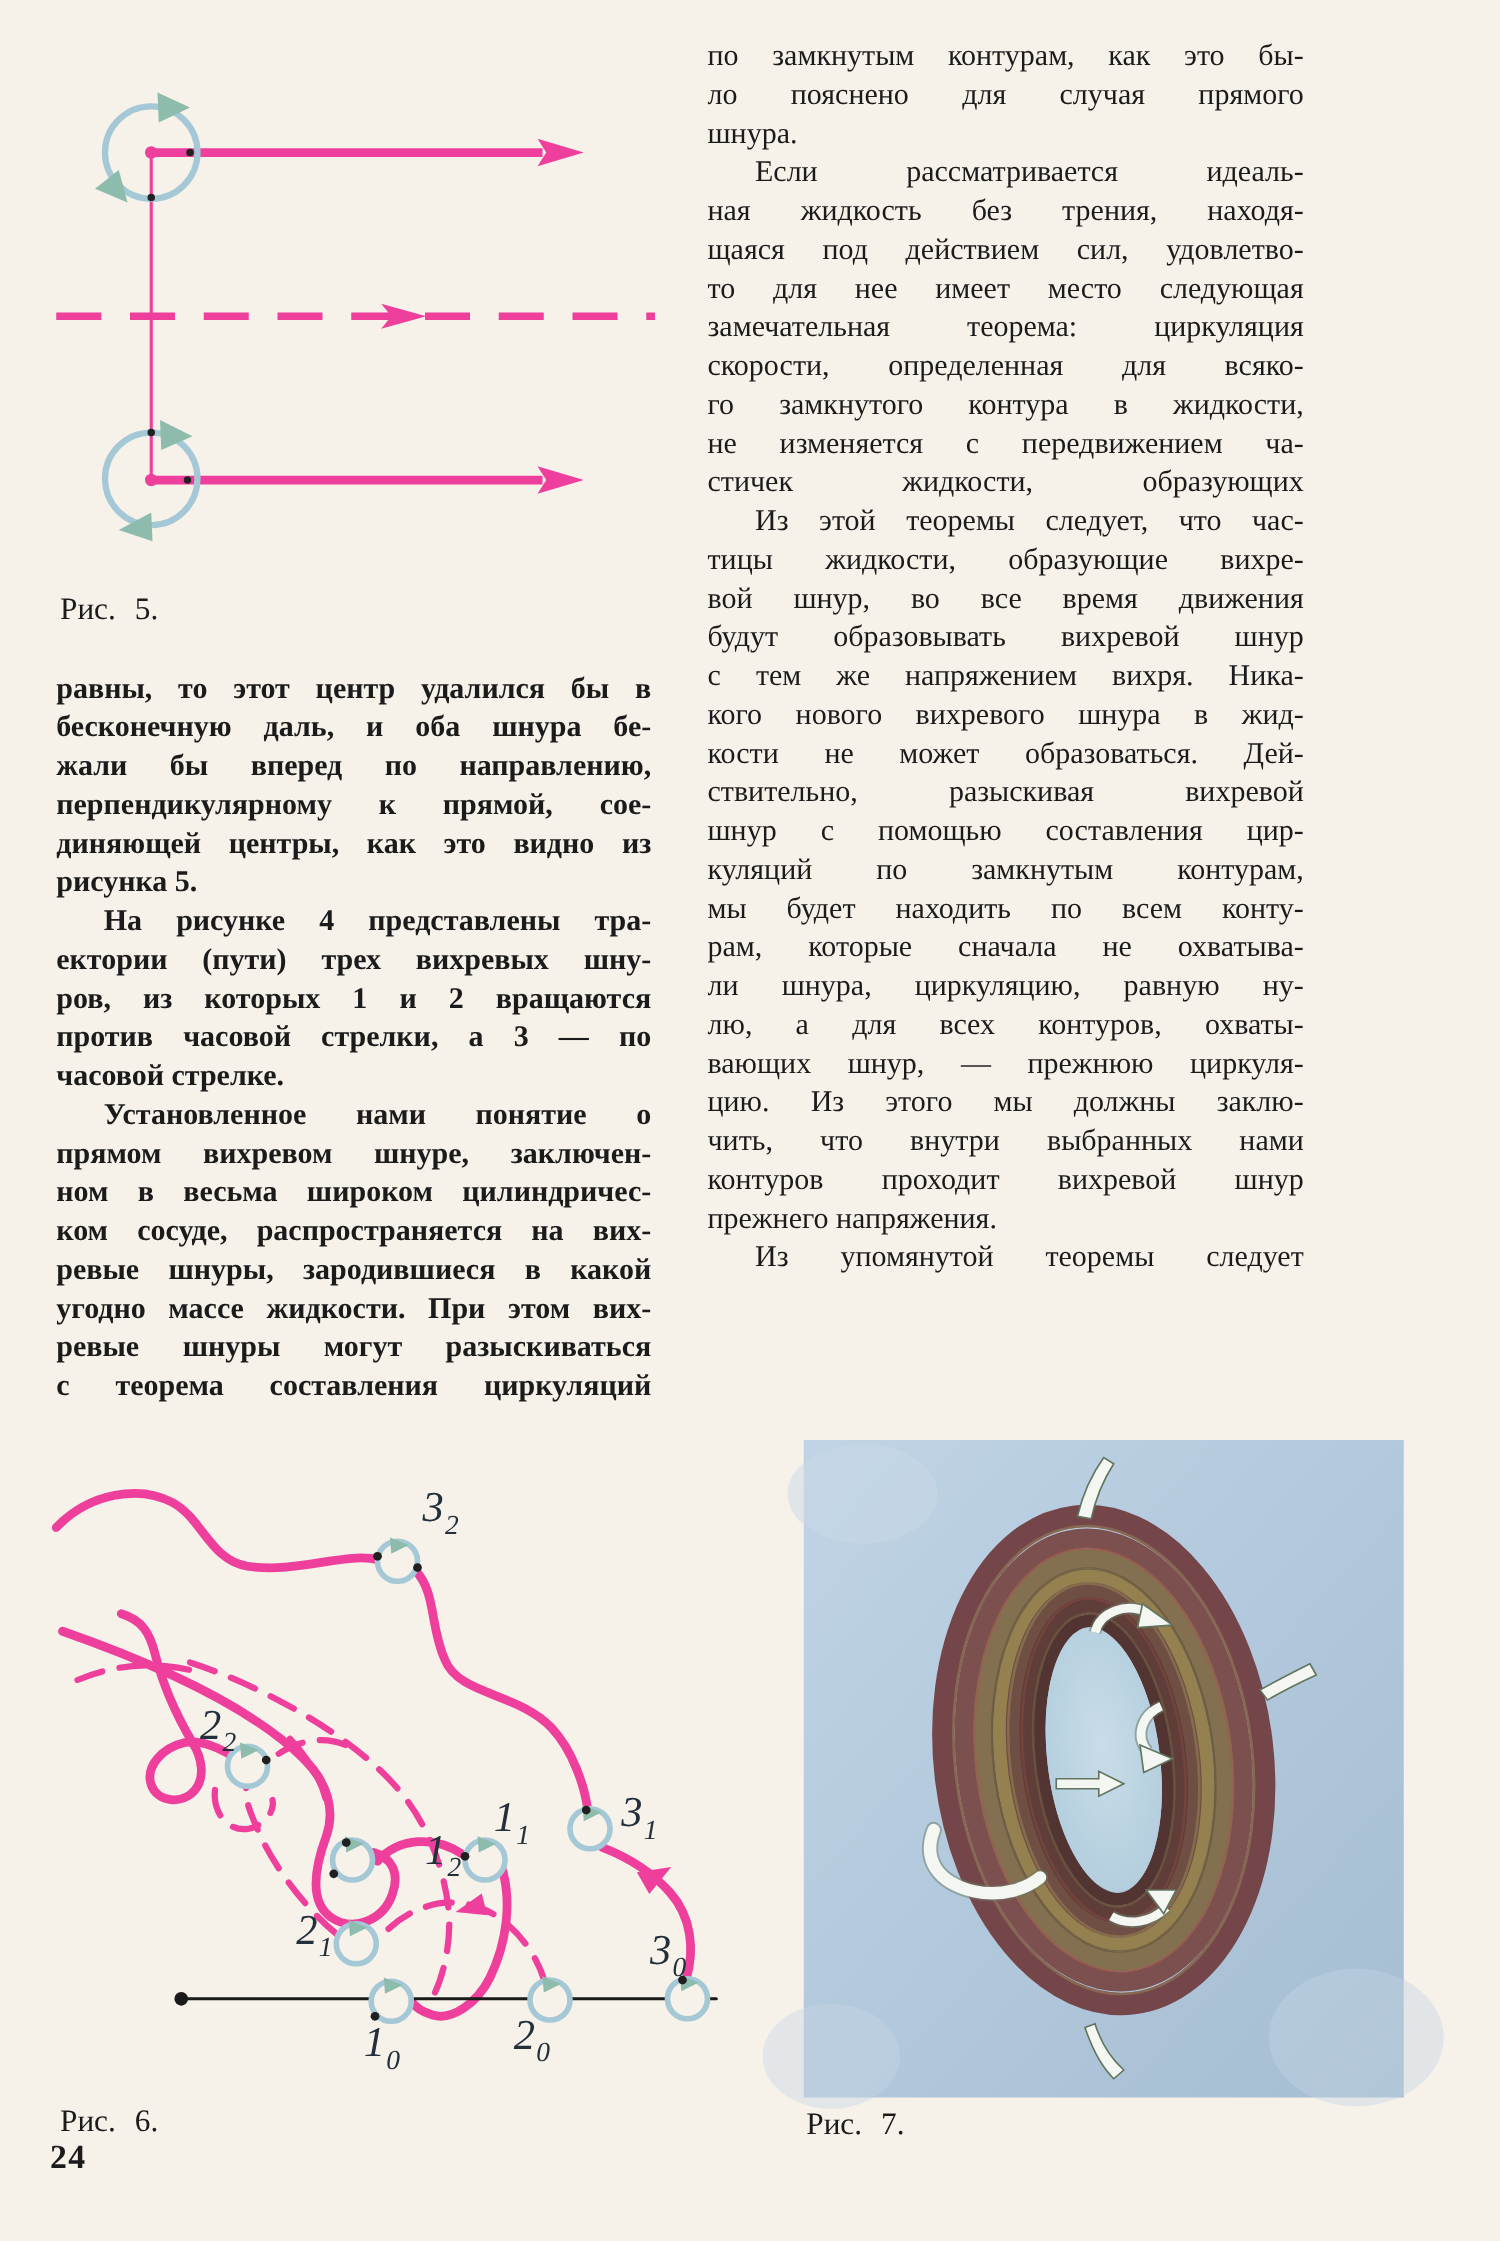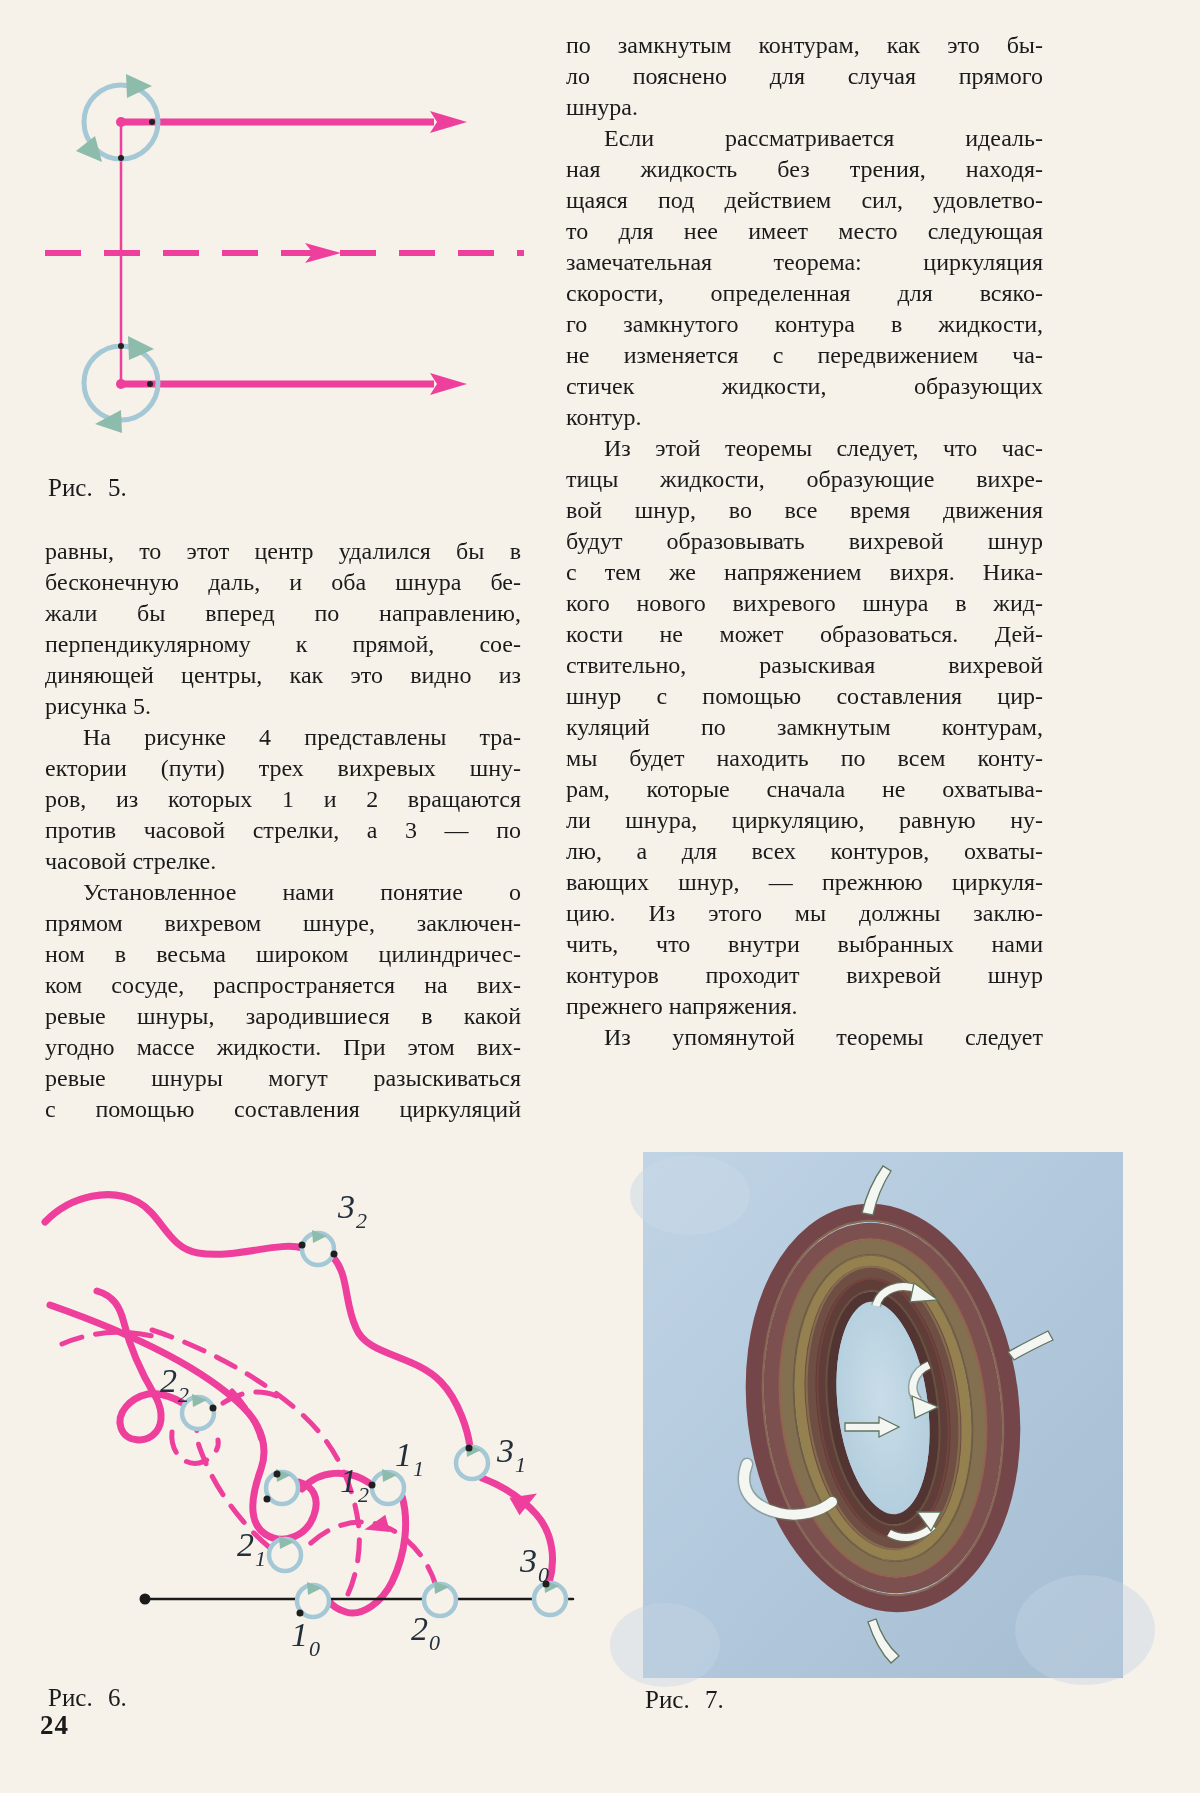--- a/index.html
+++ b/index.html
@@ -1,20 +1,20 @@
 <!DOCTYPE html>
 <html><head>
 <meta charset="utf-8">
 <style>
   html,body{margin:0;padding:0;background:#d8d4cc;}
   .page{position:relative;width:1200px;height:1793px;background:#f6f1e9;
         font-family:"Liberation Serif",serif;color:#1b1b1b;overflow:hidden;}
   .gfx{position:absolute;left:0;top:0;width:1200px;height:1793px;}
   .col{position:absolute;}
-  .col-left{left:45px;top:536px;width:476px;}
+  .col-left{left:45px;top:536px;width:476px;font-weight:bold;}
   .col-right{left:566px;top:30px;width:477px;}
   .tl{height:31px;font-size:24px;line-height:31px;text-align:justify;
       text-align-last:justify;overflow:hidden;}
   .pend{text-align-last:left;}
   .ind{text-indent:38px;}
   .caption{position:absolute;font-size:25px;word-spacing:9px;}
   .cap5{left:48px;top:474px;}
   .cap6{left:48px;top:1684px;}
   .cap7{left:645px;top:1686px;}
   .pagenum{position:absolute;left:40px;top:1710px;font-size:27px;font-weight:bold;letter-spacing:1px;}
@@ -204,37 +204,36 @@
     <div class="tl">ров, из которых 1 и 2 вращаются</div>
     <div class="tl">против часовой стрелки, а 3 — по</div>
     <div class="tl pend">часовой стрелке.</div>
     <div class="tl ind">Установленное нами понятие о</div>
     <div class="tl">прямом вихревом шнуре, заключен-</div>
     <div class="tl">ном в весьма широком цилиндричес-</div>
     <div class="tl">ком сосуде, распространяется на вих-</div>
     <div class="tl">ревые шнуры, зародившиеся в какой</div>
     <div class="tl">угодно массе жидкости. При этом вих-</div>
     <div class="tl">ревые шнуры могут разыскиваться</div>
-    <div class="tl">с помощью составления циркуляций</div>
+    <div class="tl">с теорема составления циркуляций</div>
   </div>
 
   <div class="col col-right">
     <div class="tl">по замкнутым контурам, как это бы-</div>
     <div class="tl">ло пояснено для случая прямого</div>
     <div class="tl pend">шнура.</div>
     <div class="tl ind">Если рассматривается идеаль-</div>
     <div class="tl">ная жидкость без трения, находя-</div>
     <div class="tl">щаяся под действием сил, удовлетво-</div>
     <div class="tl">то для нее имеет место следующая</div>
     <div class="tl">замечательная теорема: циркуляция</div>
     <div class="tl">скорости, определенная для всяко-</div>
     <div class="tl">го замкнутого контура в жидкости,</div>
     <div class="tl">не изменяется с передвижением ча-</div>
     <div class="tl">стичек жидкости, образующих</div>
-    <div class="tl pend">контур.</div>
     <div class="tl ind">Из этой теоремы следует, что час-</div>
     <div class="tl">тицы жидкости, образующие вихре-</div>
     <div class="tl">вой шнур, во все время движения</div>
     <div class="tl">будут образовывать вихревой шнур</div>
     <div class="tl">с тем же напряжением вихря. Ника-</div>
     <div class="tl">кого нового вихревого шнура в жид-</div>
     <div class="tl">кости не может образоваться. Дей-</div>
     <div class="tl">ствительно, разыскивая вихревой</div>
     <div class="tl">шнур с помощью составления цир-</div>
     <div class="tl">куляций по замкнутым контурам,</div>

